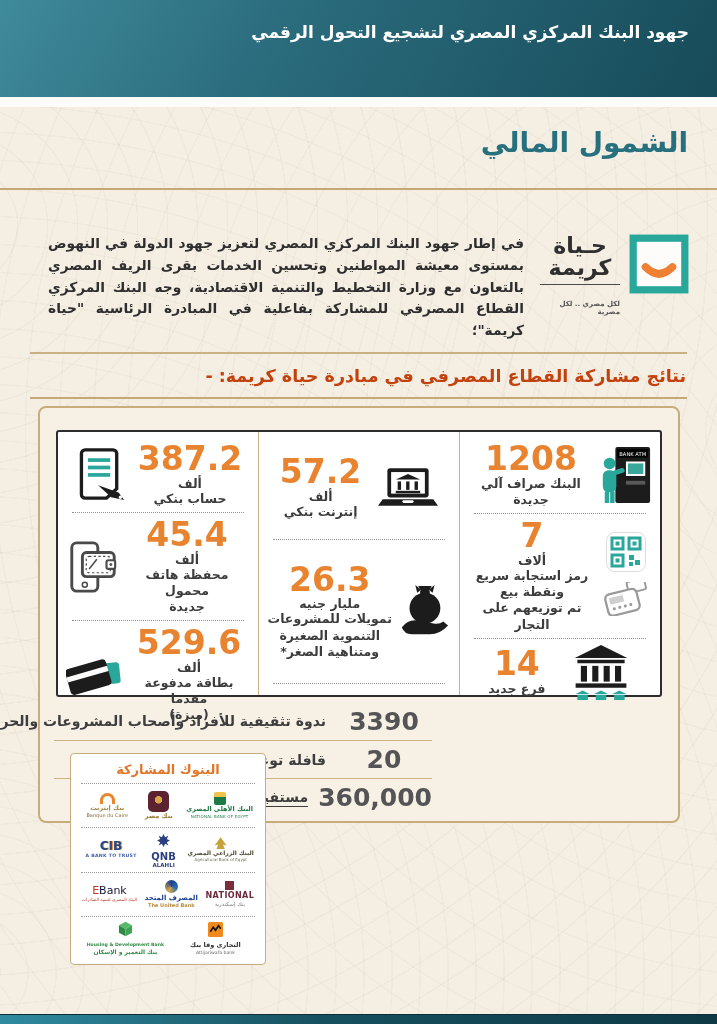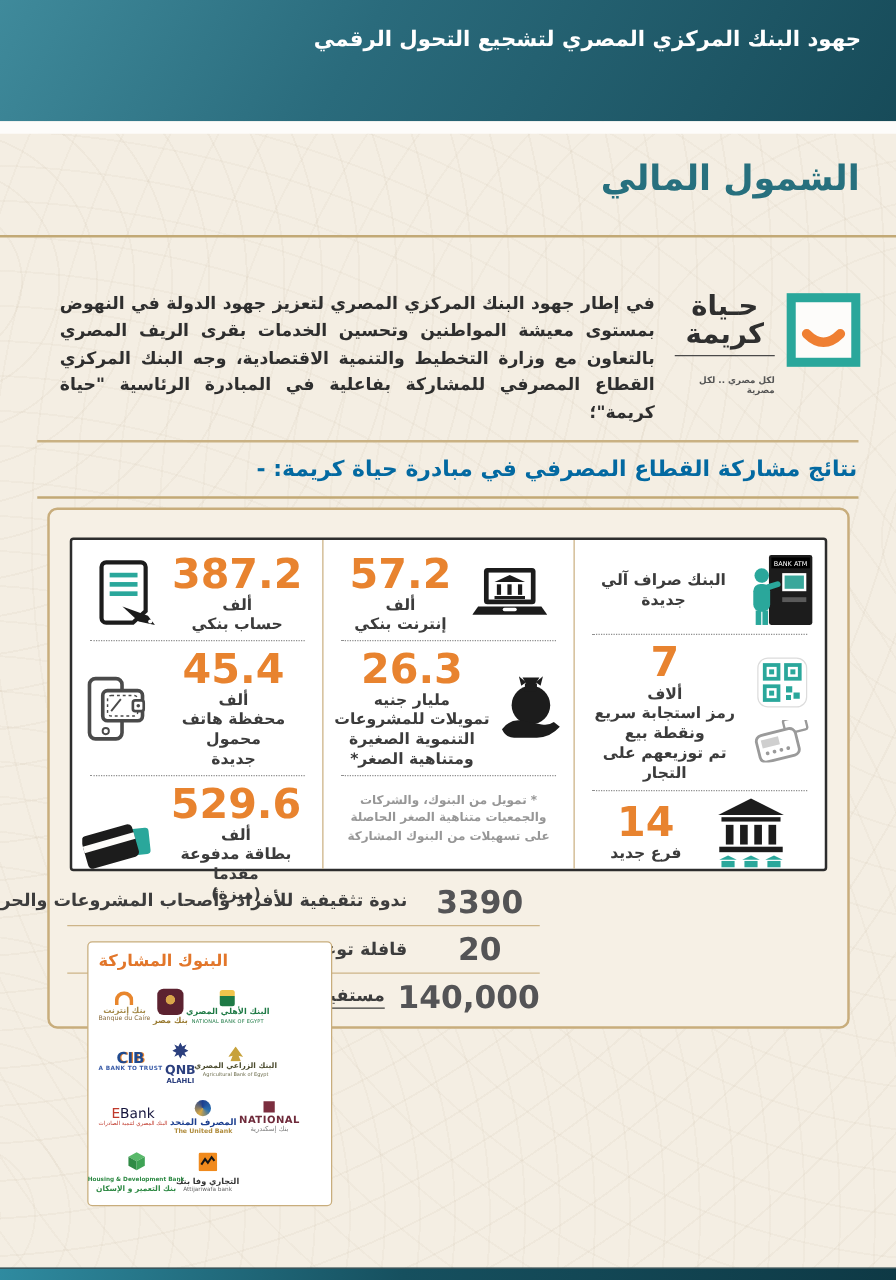--- a/index.html
+++ b/index.html
@@ -40,21 +40,21 @@
   .hayah-logo{ flex:0 0 150px; display:flex; gap:8px; align-items:flex-start; justify-content:flex-start; }
   .smile-box svg{ display:block; }
   .hayah-text{ display:flex; flex-direction:column; align-items:center; padding-top:2px; }
   .hayah-name{ font-size:22px; font-weight:bold; color:#2f2f2f; line-height:1.0; white-space:pre-line; text-align:center; }
   .hayah-tagline{ margin-top:5px; padding-top:15px; border-top:1px solid #4a4a4a; font-size:7px; font-weight:bold; color:#555; }
   .intro-par{
     flex:1; font-size:13.8px; font-weight:bold; color:#2e2e2e; line-height:1.58; text-align:justify;
   }
 
   .sep1{ position:absolute; top:352px; right:30px; left:30px; height:1.5px; background:#c9b183; }
-  .results-title{ position:absolute; top:366px; right:31px; color:#0369a1; font-size:17.5px; font-weight:bold; z-index:2;}
+  .results-title{ position:absolute; top:366px; right:31px; color:#c2410c; font-size:17.5px; font-weight:bold; z-index:2;}
   .sep2{ position:absolute; top:397px; right:30px; left:30px; height:2px; background:#c2a976; }
 
   
   .outer-box{
     position:absolute; top:406px; left:38px; width:642px; height:417px;
     border:2px solid #c8ad7c; border-radius:8px; background:#f6f0e5; z-index:1;
   }
 
   
   .stats-box{
@@ -85,21 +85,21 @@
   .summary-row{ display:flex; align-items:center; gap:10px; height:38px; }
   .summary-row + .summary-row{ border-top:1.5px solid #cdb488; }
   .summary-value{ flex:0 0 96px; text-align:center; color:#545456; font-size:25px; font-weight:bold; }
   .summary-label{ color:#3d3d3d; font-size:14px; font-weight:bold; white-space:nowrap; }
   .summary-label.underlined{ border-bottom:1.5px solid #3d3d3d; padding-bottom:1px; }
 
   
   .banks-box{
     position:absolute; top:753px; left:70px; width:196px; height:212px;
     background:#fff; border:1.5px solid #c8ad7c; border-radius:4px; z-index:4;
-    display:flex; flex-direction:column; padding:6px 8px 4px;align-items:flex-end;
+    display:flex; flex-direction:column; padding:6px 8px 4px;
   }
   .banks-title{ text-align:center; color:#e2762a; font-size:13px; font-weight:bold; padding:2px 0 6px; }
   .banks-dot{ border-top:1.4px dotted #9a9a9a; margin:0 2px; }
   .banks-row{ flex:1; display:flex; align-items:center; justify-content:space-around; gap:2px; }
   .bank{ display:flex; flex-direction:column; align-items:center; gap:1px; max-width:60px; text-align:center; }
   .bank-line{ line-height:1.15; white-space:nowrap; }
 
   .b-nbe .l1{ font-size:6.5px; font-weight:bold; color:#1e7a45; }
   .b-nbe .l2{ font-size:4px; color:#1e7a45; letter-spacing:.2px;}
   .nbe-shape{ width:12px; height:13px; border-radius:2px; background:linear-gradient(180deg,#f0c44c 38%,#1e7a45 38%); }
@@ -186,20 +186,21 @@
             <rect x="31" y="19" width="16" height="11" fill="#3aa79b"></rect>
             <rect x="29" y="37" width="20" height="4" fill="#5a5a5a"></rect>
             <circle cx="12" cy="19" r="6" fill="#2aa79b"></circle>
             <rect x="5" y="26" width="14" height="23" rx="6" fill="#2aa79b"></rect>
             <rect x="15" y="27" width="13" height="5" rx="2.5" fill="#2aa79b" transform="rotate(-18 15 29)"></rect>
             <rect x="7" y="48" width="4.6" height="12" fill="#2aa79b"></rect>
             <rect x="12.6" y="48" width="4.6" height="12" fill="#2aa79b"></rect>
           </svg>
         </div>
         <div class="stat-text">
+          <div class="stat-value">1208</div>
 
           <div class="stat-label">البنك صراف آلي جديدة</div>
         </div>
       </div>
       <div class="dotline"></div>
       <div class="stat r-qrpos">
         <div class="stat-icon">
           <span>
             <svg width="42" height="42" viewBox="0 0 42 42">
               <rect x="1.5" y="1.5" width="39" height="39" rx="8" fill="#fff" stroke="#dcdcdc"></rect>
@@ -300,23 +301,20 @@
         </div>
         <div class="stat-text">
           <div class="stat-value">26.3</div>
           <div class="stat-unit">مليار جنيه</div>
           <div class="stat-label">تمويلات للمشروعات
 التنموية الصغيرة
 ومتناهية الصغر*</div>
         </div>
       </div>
       <div class="dotline"></div>
-      <div class="footnote">* تمويل من البنوك، والشركات
-والجمعيات متناهية الصغر الحاصلة
-على تسهيلات من البنوك المشاركة</div>
     </div>
 
     <div class="col">
       <div class="stat">
         <div class="stat-text">
           <div class="stat-value">387.2</div>
           <div class="stat-unit">ألف</div>
           <div class="stat-label">حساب بنكي</div>
         </div>
         <div class="stat-icon">
@@ -374,21 +372,21 @@
   <div class="summary">
     <div class="summary-row">
       <div class="summary-value">3390</div>
       <div class="summary-label">ندوة تثقيفية للأفراد وأصحاب المشروعات والحرف</div>
     </div>
     <div class="summary-row">
       <div class="summary-value">20</div>
       <div class="summary-label">قافلة توعوية</div>
     </div>
     <div class="summary-row">
-      <div class="summary-value">140,000</div>
+      <div class="summary-value">360,000</div>
       <div class="summary-label underlined">مستفيد</div>
     </div>
   </div>
 
   <div class="banks-box">
     <div class="banks-title">البنوك المشاركة</div>
     <div class="banks-dot"></div>
 
     <div class="banks-row">
       <div class="bank b-nbe">

